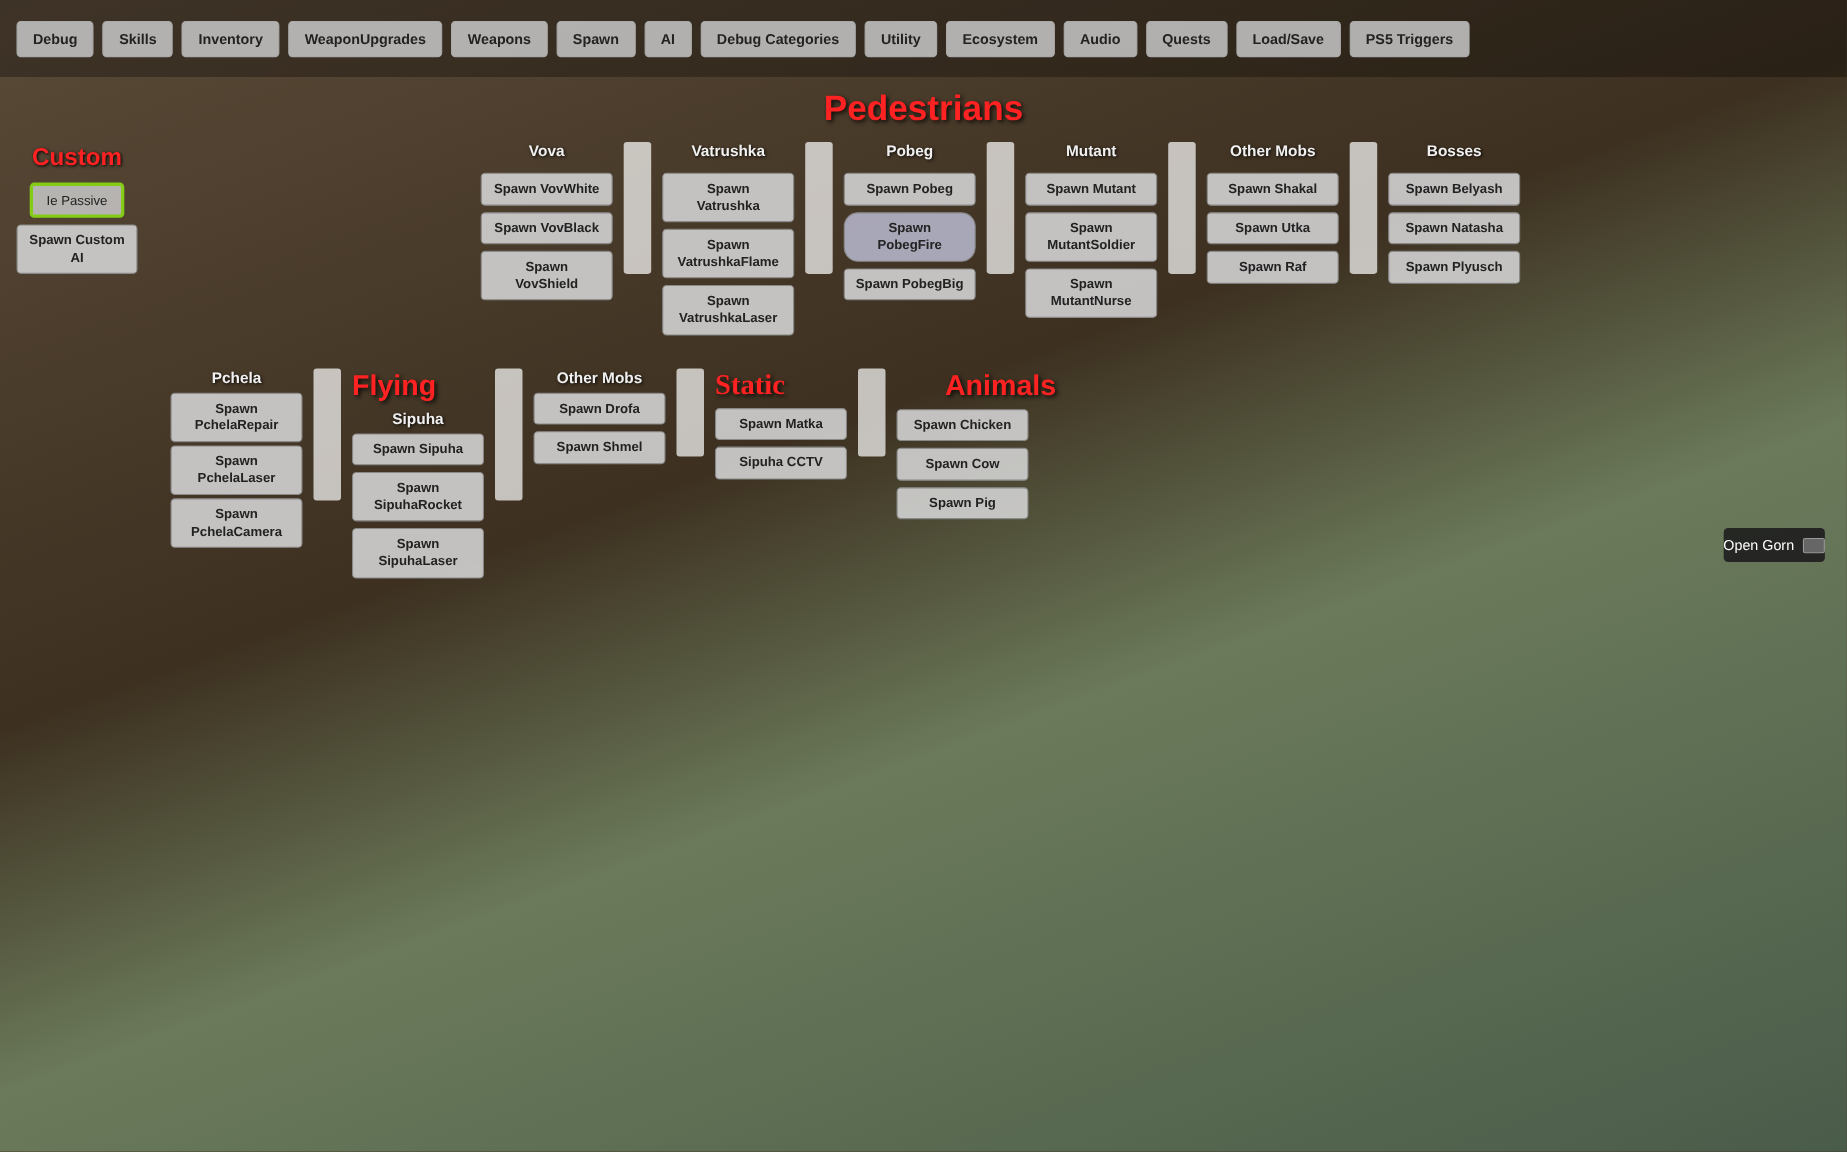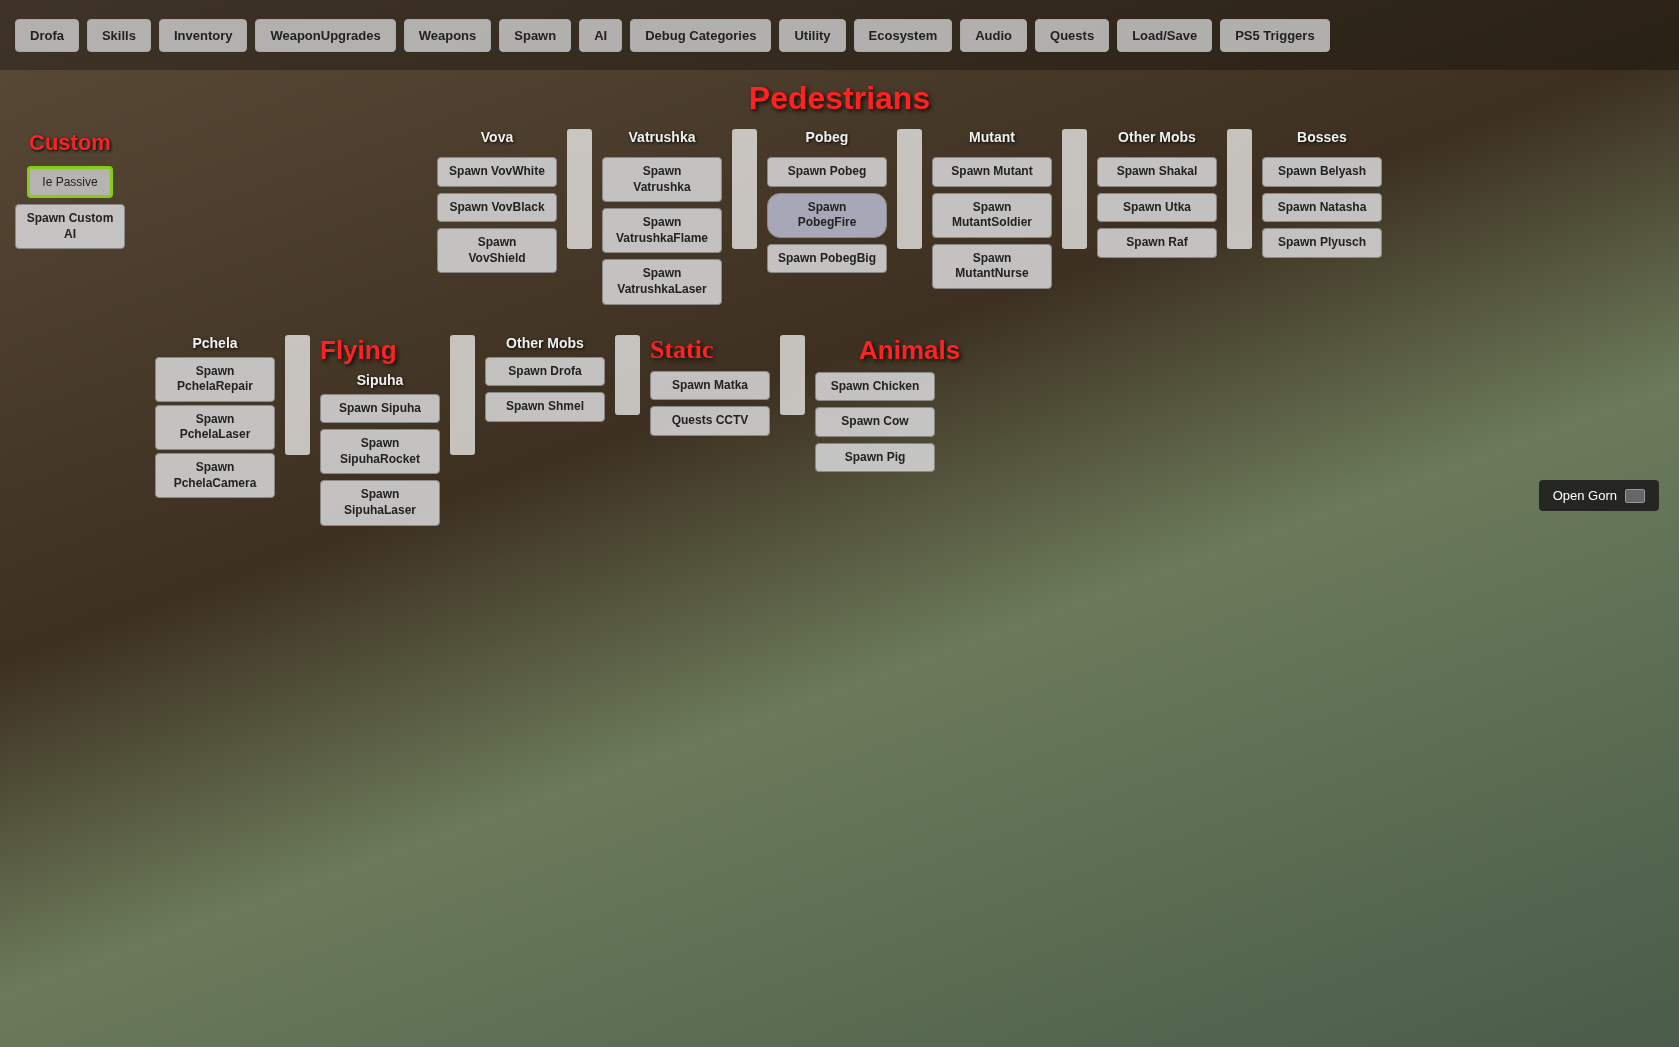--- a/index.html
+++ b/index.html
@@ -135,21 +135,21 @@
       cursor: pointer;
     }
 
     
     .open-gorn {
       position: absolute;
       top: 480px;
       right: 20px;
       background: rgba(30,30,30,0.9);
       color: white;
-      padding: 8px 14px;
+      padding: 8px 0;
       border-radius: 4px;
       font-size: 13px;
       display: flex;
       align-items: center;
       gap: 8px;
       z-index: 10;
     }
 
     .toggle-box {
       width: 20px;
@@ -166,21 +166,21 @@
       height: 120px;
       border-radius: 3px;
     }
   </style>
 </head>
 <body>
 
 <div class="bg"></div>
 
 <div class="top-nav">
-<button class="nav-btn">Drofa</button>
+<button class="nav-btn">Debug</button>
     <button class="nav-btn">Skills</button>
     <button class="nav-btn">Inventory</button>
     <button class="nav-btn">WeaponUpgrades</button>
     <button class="nav-btn">Weapons</button>
     <button class="nav-btn">Spawn</button>
     <button class="nav-btn">AI</button>
     <button class="nav-btn">Debug Categories</button>
     <button class="nav-btn">Utility</button>
     <button class="nav-btn">Ecosystem</button>
     <button class="nav-btn">Audio</button>
@@ -287,21 +287,21 @@
     </div>
 
     <div class="white-block" style="height:80px;"></div>
 
     <div>
       <div style="margin-bottom: 6px; font-family: Liberation Serif, serif;">
         <span class="section-title-sm">Static</span>
       </div>
       <div style="display:flex; flex-direction: column; gap: 6px;">
         <button class="spawn-btn">Spawn Matka</button>
-        <button class="spawn-btn">Quests CCTV</button>
+        <button class="spawn-btn">Sipuha CCTV</button>
       </div>
     </div>
 
     <div class="white-block" style="height:80px;"></div>
 
     <div>
       <div style="margin-bottom: 6px; margin-left: 44px;">
         <span class="section-title-sm">Animals</span>
       </div>
       <div style="display:flex; flex-direction: column; gap: 6px;">

